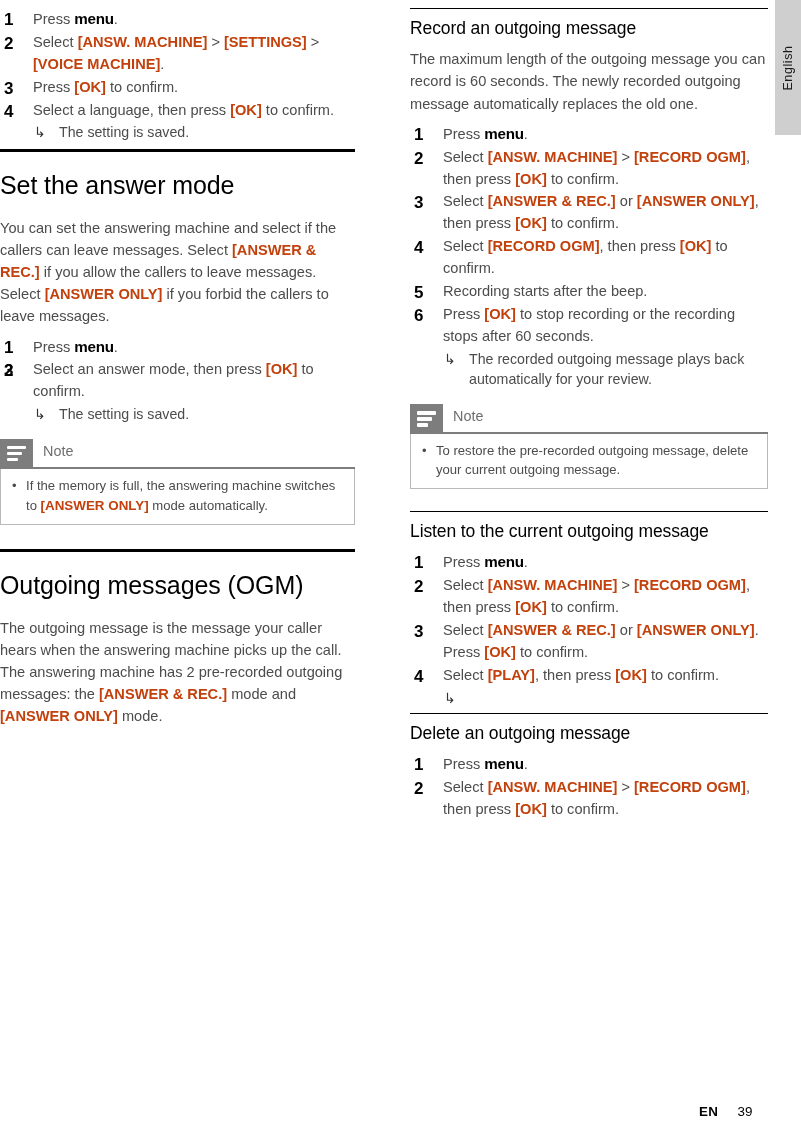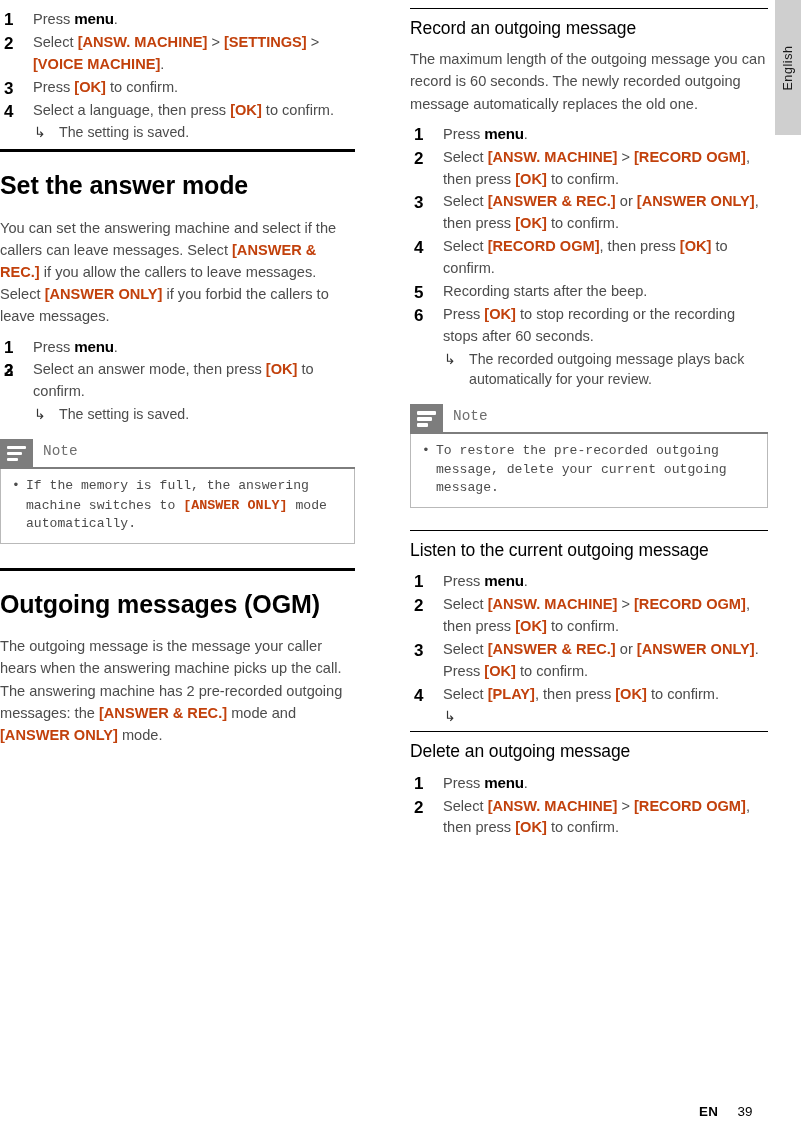--- a/index.html
+++ b/index.html
@@ -61,21 +61,21 @@
   .rule-minor {
     border: 0;
     border-top: 1.4px solid #000;
     margin: 0 0 8px 0;
     width: 100%;
   }
 
   
   h1.major {
     font-size: 25px;
-    font-weight: bold;
+    font-weight: normal;
     color: #000;
     margin: 19px 0 16px 0;
     line-height: 1.18;
     letter-spacing: -0.1px;
   }
   h2.minor {
     font-size: 17.5px;
     font-weight: normal;
     color: #000;
     margin: 2px 0 9px 0;
@@ -129,21 +129,20 @@
     left: 1px;
     top: 0px;
     font-size: 14px;
     color: #333;
   }
 
   
   .note {
     margin: 14px 0 10px 0;
     width: 100%;
-    font-family: Liberation Mono, monospace;
   }
   .note-head {
     position: relative;
     height: 28px;
     border-bottom: 2px solid #7d7d7d;
   }
   .note-icon {
     position: absolute;
     left: 0; top: 0;
     width: 33px;

